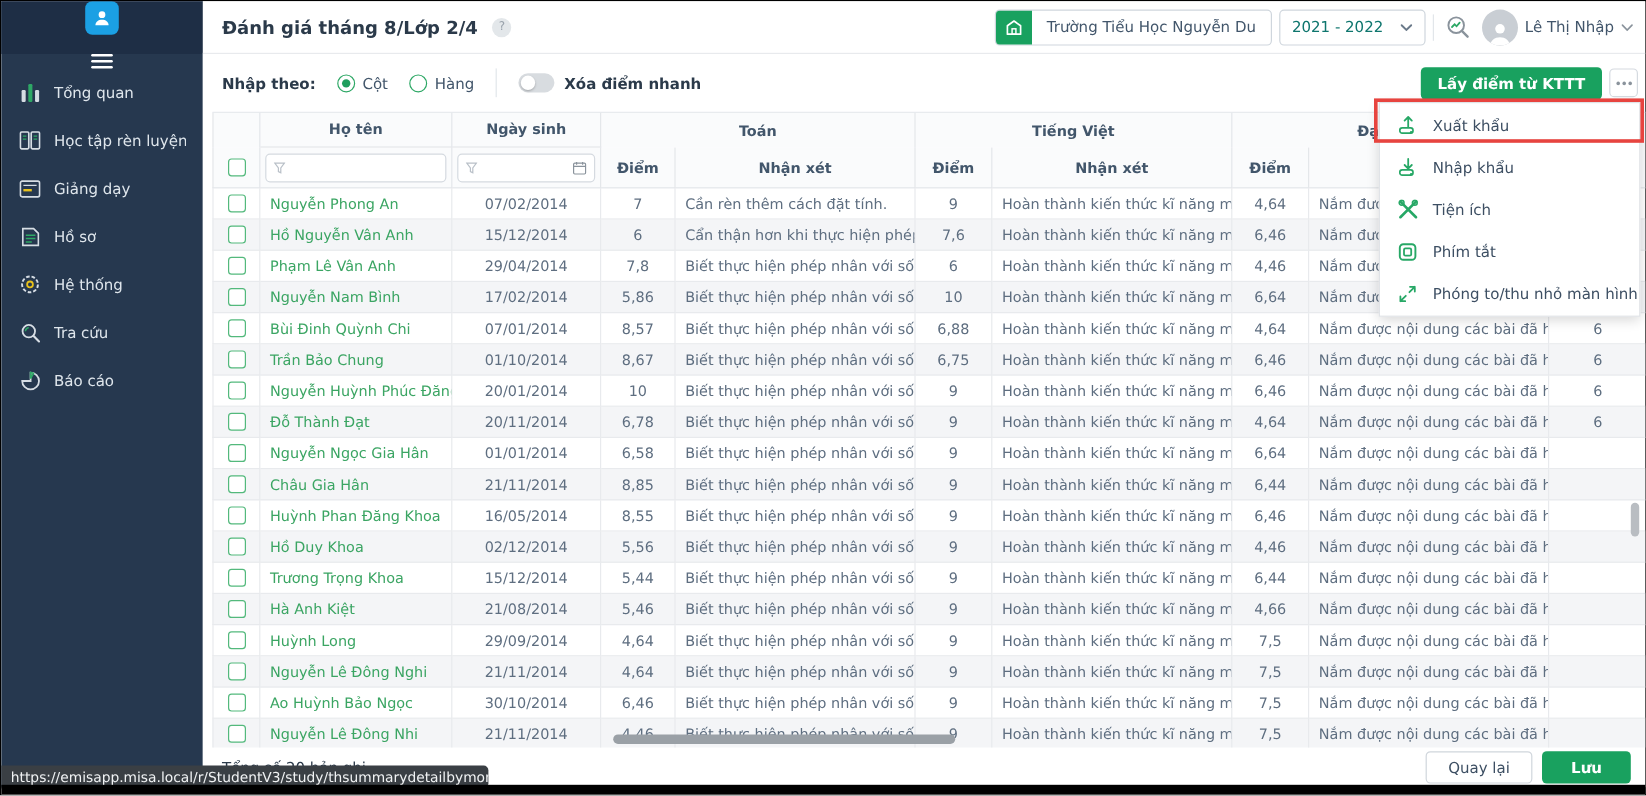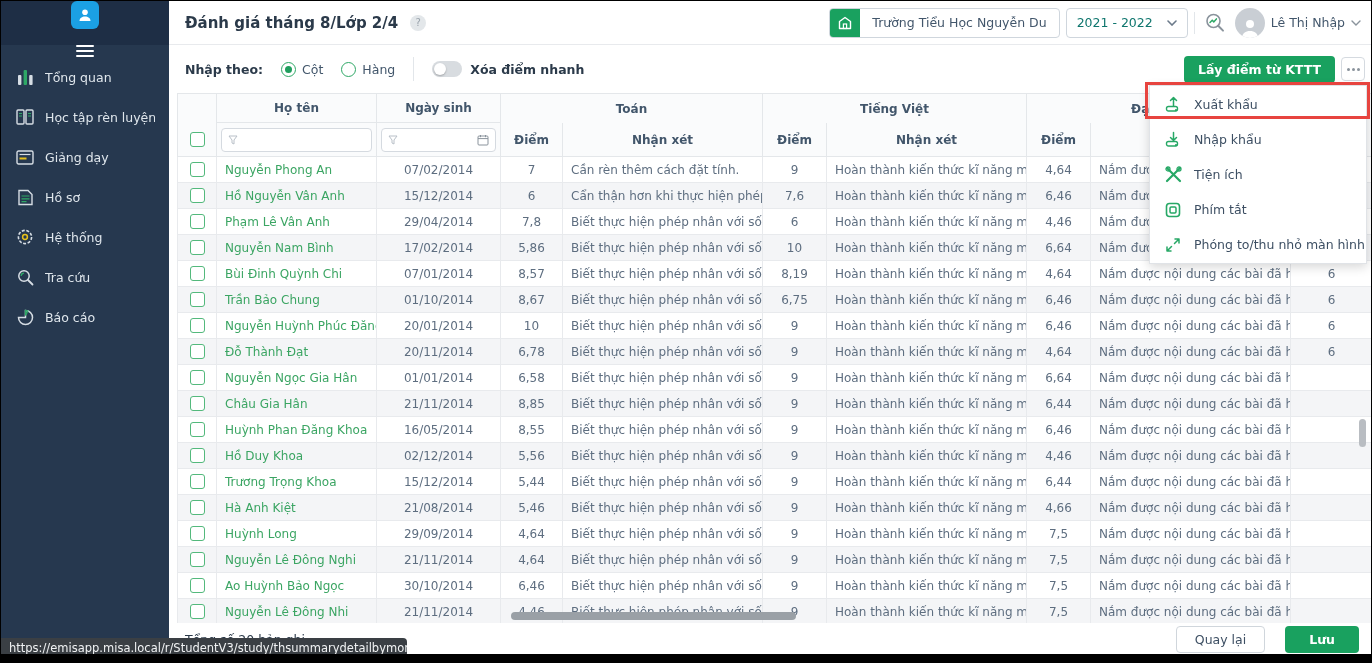--- a/index.html
+++ b/index.html
@@ -67,21 +67,21 @@
   .tbody .cell:first-child { border-left:1px solid #e8eaed; justify-content:center; padding:0; }
   .tbody .cell.ctr { justify-content:center; }
   .tbody .cell.name { color:#3ba563; cursor:pointer; }
   .checkbox { width:15px; height:15px; border:1.5px solid #53b97c; border-radius:3px; background:#fff; cursor:pointer; }
   .hsb { position:absolute; left:342px; bottom:3px; width:285px; height:8px; border-radius:4px; background:#9aa0a6; cursor:pointer; }
   .vsb { position:absolute; right:7px; top:326px; width:7px; height:28px; border-radius:4px; background:#b9bdc2; cursor:pointer; }
 
   
   .footer { height:33px; display:flex; align-items:center; padding:0 14px 0 16px; gap:8px; }
   .total { font-size:12.5px; color:#2b3a4a; }
-  .footer-right { margin-left:auto; display:flex; gap:20px; }
+  .footer-right { margin-left:auto; display:flex; gap:8px; }
   .btn-back { height:27px; padding:0 18px; border:1px solid #d0d6dc; border-radius:4px; background:#fff; color:#3d4f63; font-size:12.5px; font-family:inherit; cursor:pointer; }
   .btn-save { height:27px; padding:0 24px; border:none; border-radius:4px; background:#19a15f; color:#fff; font-size:12.5px; font-weight:bold; font-family:inherit; cursor:pointer; }
 
   
   .dropdown { position:absolute; left:1148px; top:84px; width:218px; background:#fff; border:1px solid #e0e3e7; box-shadow:0 3px 10px rgba(0,0,0,.16); z-index:20; padding:1px 0; }
   .dd-item { height:35px; display:flex; align-items:center; gap:12px; padding:0 14px; font-size:12.5px; color:#3d4f63; cursor:pointer; white-space:nowrap; overflow:hidden; }
   .dd-item .ic { width:18px; height:18px; flex:0 0 auto; display:flex; align-items:center; justify-content:center; }
   .red-box { position:absolute; left:1144px; top:81px; width:225px; height:37px; border:3px solid #e7443f; z-index:30; pointer-events:none; }
   .url-tooltip { position:absolute; left:0; top:637px; height:19px; width:406px; background:#3a3f44; color:#f1f3f4; font-size:11.5px; display:flex; align-items:center; padding:0 8px; border-radius:0 4px 4px 0; z-index:40; white-space:nowrap; overflow:hidden; }
   .bottom-strip { position:absolute; left:0; bottom:0; width:1372px; height:8px; background:#000; z-index:50; }
@@ -349,21 +349,21 @@
             <div class="cell ctr"></div>
           </div>
           <div class="grid-row">
             <div class="cell">
               <span class="checkbox"></span>
             </div>
             <div class="cell name">Bùi Đinh Quỳnh Chi</div>
             <div class="cell ctr">07/01/2014</div>
             <div class="cell ctr">8,57</div>
             <div class="cell">Biết thực hiện phép nhân với số thậ...</div>
-            <div class="cell ctr">8,19</div>
+            <div class="cell ctr">6,88</div>
             <div class="cell">Hoàn thành kiến thức kĩ năng môn. ...</div>
             <div class="cell ctr">4,64</div>
             <div class="cell">Nắm được nội dung các bài đã học ...</div>
             <div class="cell ctr">6</div>
           </div>
           <div class="grid-row">
             <div class="cell">
               <span class="checkbox"></span>
             </div>
             <div class="cell name">Trần Bảo Chung</div>

